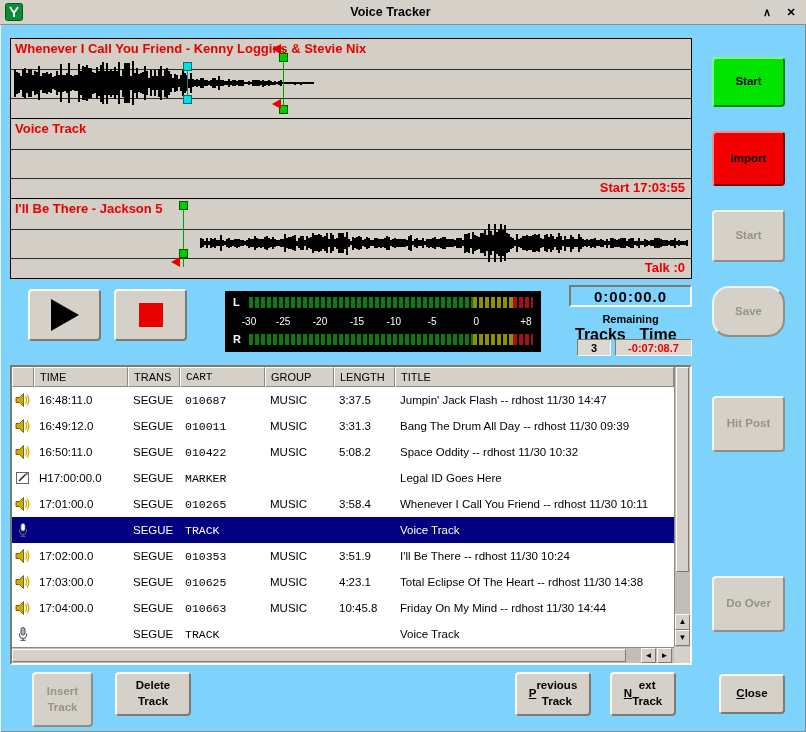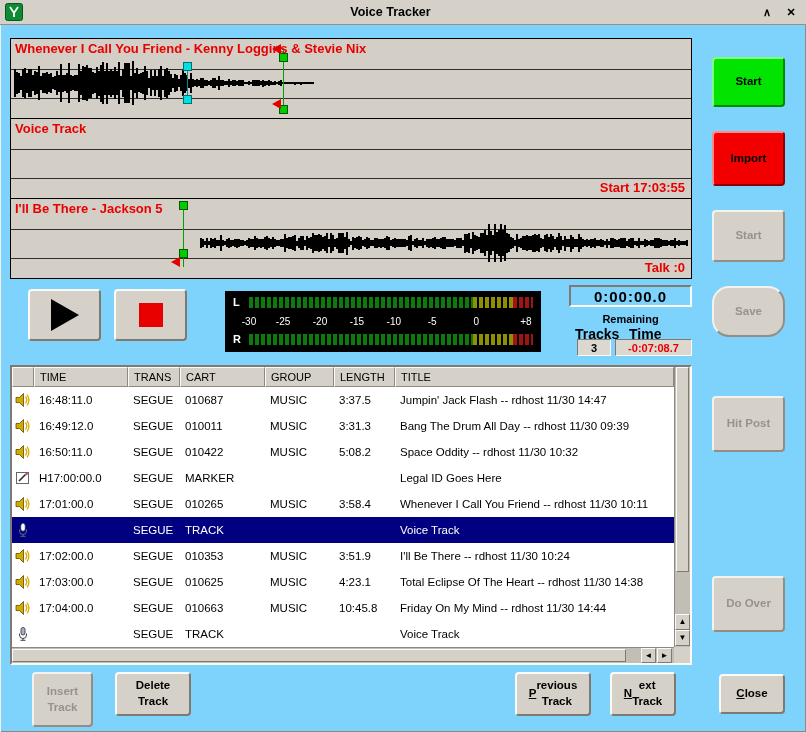--- a/index.html
+++ b/index.html
@@ -47,34 +47,34 @@
   .led-zone{height:100%;}
   .z-g{width:79%;background:repeating-linear-gradient(90deg,#0d7a0d 0 4px,#000 4px 6px);}
   .z-y{width:14%;background:repeating-linear-gradient(90deg,#8f8f00 0 4px,#000 4px 6px);}
   .z-r{width:7%;background:repeating-linear-gradient(90deg,#a31313 0 4px,#000 4px 6px);}
   .meter-scale{position:absolute;left:24px;width:284px;top:25px;height:12px;color:#fff;font-size:10px;}
   .meter-scale span{position:absolute;transform:translateX(-50%);line-height:12px;}
   .elapsed{position:absolute;left:569px;top:285px;width:123px;height:22px;box-sizing:border-box;
     border:2px solid;border-color:#7e7a72 #fbfaf6 #fbfaf6 #7e7a72;
     display:flex;align-items:center;justify-content:center;font-size:15px;font-weight:bold;letter-spacing:1px;}
   .remaining-label{position:absolute;left:569px;top:313px;width:123px;text-align:center;font-size:11px;font-weight:bold;}
-  .rem-sub{position:absolute;top:326px;font-size:14px;font-weight:bold;}
+  .rem-sub{position:absolute;top:326px;font-size:16px;font-weight:bold;text-align:center;}
   .value-box{position:absolute;top:339px;height:17px;box-sizing:border-box;background:#dcd8d0;
     border:1px solid;border-color:#7e7a72 #fbfaf6 #fbfaf6 #7e7a72;
     display:flex;align-items:center;justify-content:center;font-size:11px;font-weight:bold;}
   
   .logview{position:absolute;left:10px;top:365px;width:682px;height:300px;box-sizing:border-box;background:#fff;
     border:2px solid;border-color:#7e7a72 #fbfaf6 #fbfaf6 #7e7a72;}
   .log-header{position:absolute;left:0;top:0;width:662px;height:20px;display:flex;}
   .hcell{box-sizing:border-box;height:20px;border:1px solid;border-color:#fbfaf6 #8e8a82 #8e8a82 #fbfaf6;
     background:#d5d1c8;font-size:11px;display:flex;align-items:center;padding-left:5px;overflow:hidden;}
   .c-icon{width:22px;}
   .c-time{width:94px;}
   .c-trans{width:52px;}
-  .c-cart{width:85px;}
+  .c-cart{width:85px;font-family:Liberation Mono, monospace;}
   .c-group{width:69px;}
   .c-length{width:61px;}
   .c-title{width:279px;}
   .log-body{position:absolute;left:0;top:20px;width:662px;height:260px;background:#fff;overflow:hidden;}
   .log-row{display:flex;height:26px;align-items:center;font-size:11.5px;background:#fff;cursor:default;}
   .log-row.selected{background:#000080;color:#fff;}
   .cell{box-sizing:border-box;padding-left:5px;white-space:nowrap;overflow:hidden;}
   .cell.c-icon{display:flex;align-items:center;justify-content:center;padding-left:0;}
   .log-row.selected .cell svg{filter:brightness(1.7);}
   

